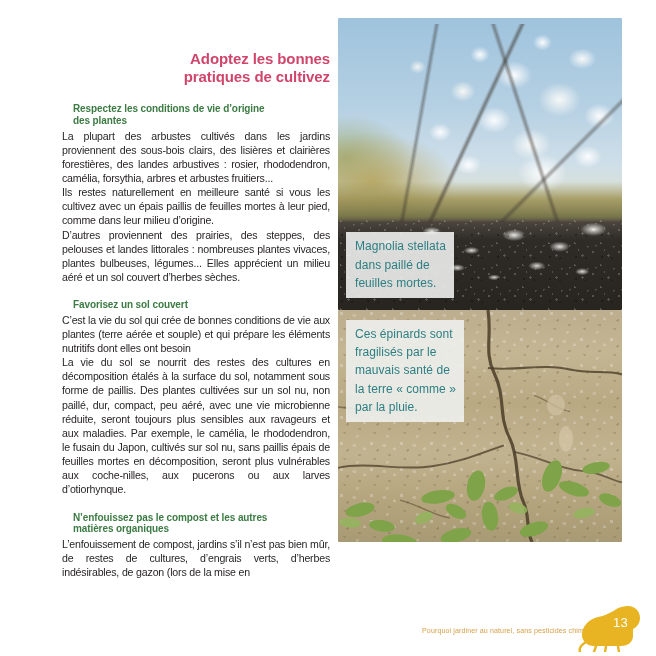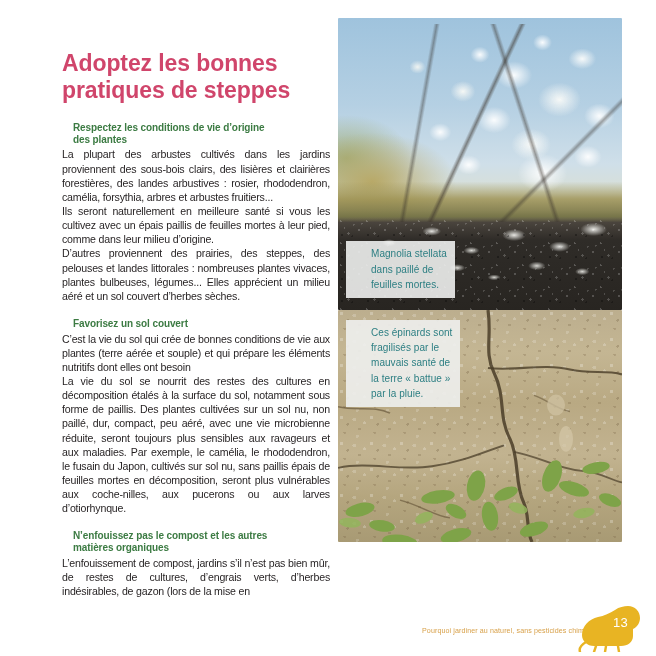--- a/index.html
+++ b/index.html
@@ -24,25 +24,26 @@
   
   .text-col {
     position: absolute;
     left: 62px;
     top: 50px;
     width: 268px;
   }
 
   .main-title {
     color: #d0456b;
-    font-size: 23px;
+    font-size: 15px;
     font-weight: bold;
     line-height: 1.18;
     letter-spacing: -0.1px;
     margin: 0 0 18px 0;
+    text-align: right;
   }
   .main-title .l2 { display: block; }
 
   .sub-head {
     color: #3c7b43;
     font-size: 10px;
     font-weight: bold;
     line-height: 1.16;
     letter-spacing: -0.1px;
     margin: 0 0 2px 11px;
@@ -182,23 +183,23 @@
   .cracks svg { width: 100%; height: 100%; display: block; }
   
   .seedlings { position: absolute; inset: 0; }
   .seedlings svg { width: 100%; height: 100%; display: block; }
 
   
   .caption {
     position: absolute;
     background: rgba(238,240,238,.9);
     color: #2d7f83;
-    font-size: 10px;
+    font-size: 12px;
     line-height: 1.52;
-    padding: 5px 8px 6px 25px;
+    padding: 5px 8px 6px 9px;
     letter-spacing: .05px;
   }
   .caption span { display: block; white-space: nowrap; }
   .cap-magnolia { left: 8px; bottom: 12px; }
   .cap-soil { left: 8px; top: 10px; }
 
   
   .footer {
     position: absolute;
     left: 338px;
@@ -252,29 +253,29 @@
 </style>
 </head>
 <body>
 
 <div class="page">
 
   <div class="text-col">
 
     <h1 class="main-title">
       <span>Adoptez les bonnes</span>
-      <span class="l2">pratiques de steppes</span>
+      <span class="l2">pratiques de cultivez</span>
     </h1>
 
     <h2 class="sub-head">
       <span>Respectez les conditions de vie d’origine</span>
       <span class="l2">des plantes</span>
     </h2>
     <p class="body-p">La plupart des arbustes cultivés dans les jardins proviennent des sous-bois clairs, des lisières et clairières forestières, des landes arbustives : rosier, rhododendron, camélia, forsythia, arbres et arbustes fruitiers...</p>
-    <p class="body-p">Ils seront naturellement en meilleure santé si vous les cultivez avec un épais paillis de feuilles mortes à leur pied, comme dans leur milieu d’origine.</p>
+    <p class="body-p">Ils restes naturellement en meilleure santé si vous les cultivez avec un épais paillis de feuilles mortes à leur pied, comme dans leur milieu d’origine.</p>
     <p class="body-p">D’autres proviennent des prairies, des steppes, des pelouses et landes littorales : nombreuses plantes vivaces, plantes bulbeuses, légumes... Elles apprécient un milieu aéré et un sol couvert d’herbes sèches.</p>
 
     <div class="gap-md"></div>
 
     <h2 class="sub-head">
       <span>Favorisez un sol couvert</span>
     </h2>
     <p class="body-p">C’est la vie du sol qui crée de bonnes conditions de vie aux plantes (terre aérée et souple) et qui prépare les éléments nutritifs dont elles ont besoin</p>
     <p class="body-p">La vie du sol se nourrit des restes des cultures en décomposition étalés à la surface du sol, notamment sous forme de paillis. Des plantes cultivées sur un sol nu, non paillé, dur, compact, peu aéré, avec une vie microbienne réduite, seront toujours plus sensibles aux ravageurs et aux maladies. Par exemple, le camélia, le rhododendron, le fusain du Japon, cultivés sur sol nu, sans paillis épais de feuilles mortes en décomposition, seront plus vulnérables aux coche-nilles, aux pucerons ou aux larves d’otiorhynque.</p>
 
@@ -339,21 +340,21 @@
             <ellipse cx="86" cy="258" rx="10" ry="6" transform="rotate(-34 86 258)"></ellipse>
             <ellipse cx="180" cy="246" rx="10" ry="6" transform="rotate(26 180 246)"></ellipse>
             <ellipse cx="246" cy="252" rx="11" ry="6" transform="rotate(-16 246 252)"></ellipse>
           </g>
         </svg>
       </div>
       <figcaption class="caption cap-soil">
         <span>Ces épinards sont</span>
         <span>fragilisés par le</span>
         <span>mauvais santé de</span>
-        <span>la terre « battue »</span>
+        <span>la terre « comme »</span>
         <span>par la pluie.</span>
       </figcaption>
     </figure>
   </div>
 
   <div class="footer">
     <div class="corner-fold"></div>
     <div class="footer-band"></div>
     <div class="footer-text">Pourquoi jardiner au naturel, sans pesticides chimiques ?</div>
     <div class="mouse">

